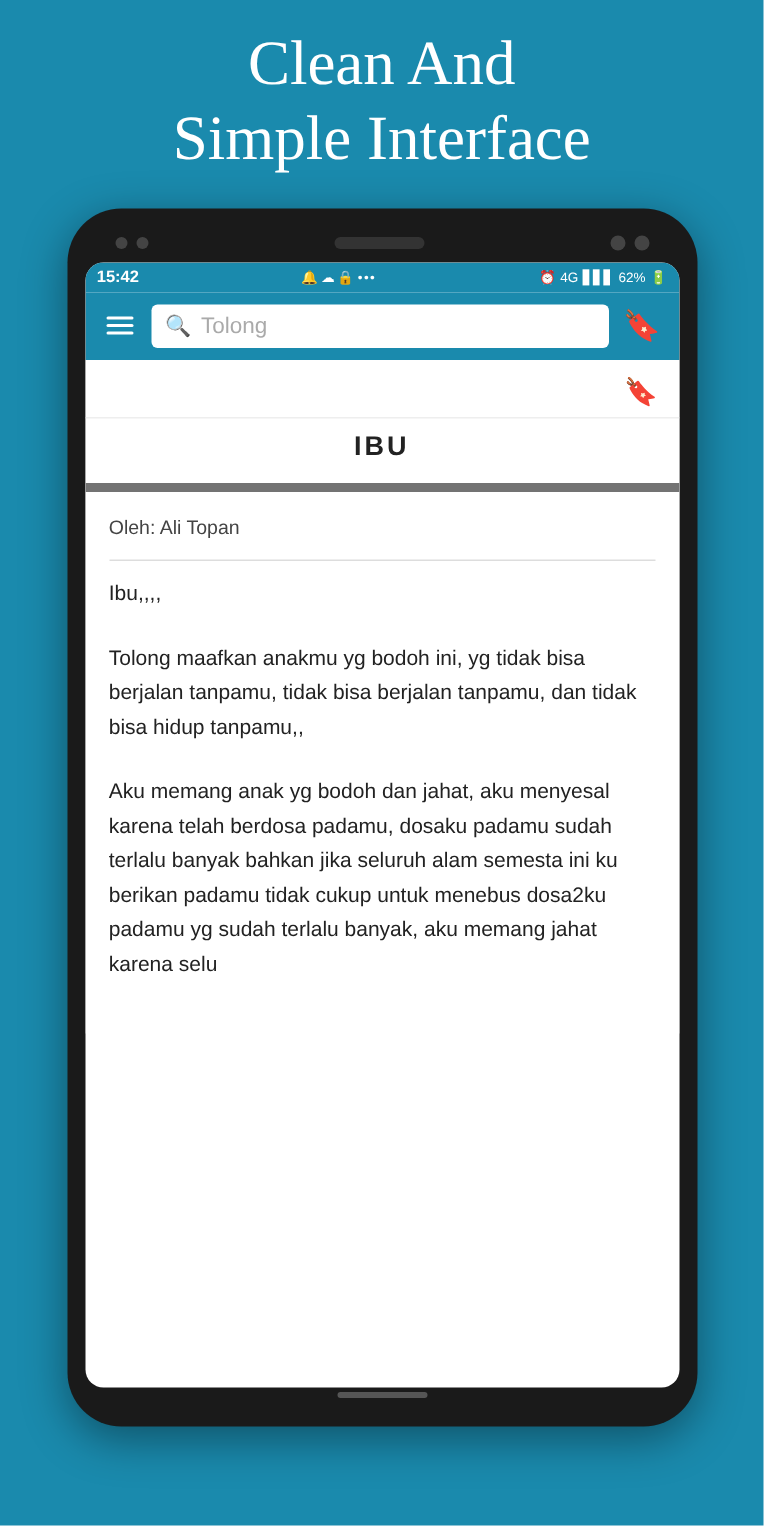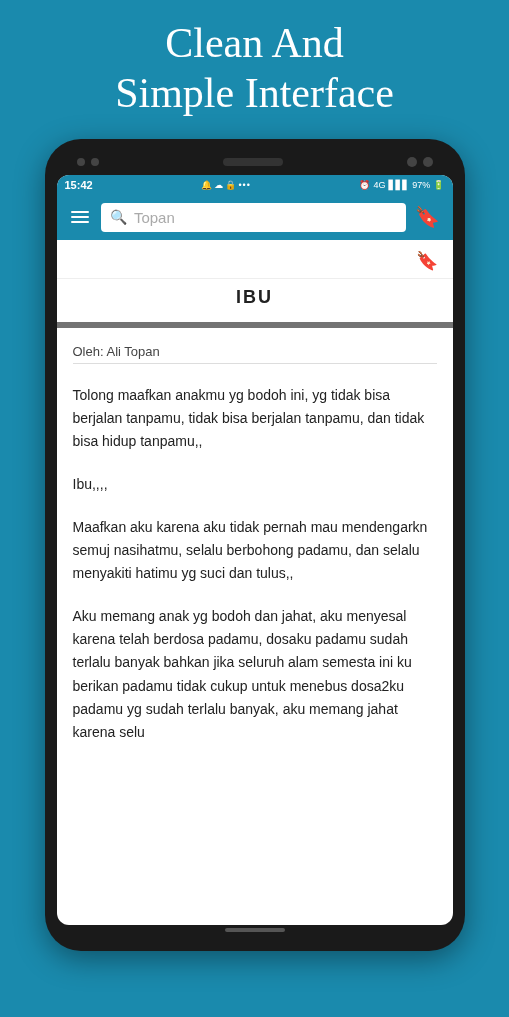--- a/index.html
+++ b/index.html
@@ -192,21 +192,22 @@
     .poem-body {
       padding: 14px 16px;
       font-size: 14px;
       color: #333;
       line-height: 1.6;
     }
 
     .poem-author {
       font-size: 13px;
       color: #444;
-      margin-bottom: 20px;
+      margin-bottom: 10px;
+      padding-bottom: 10px;
       border-bottom: 1px solid #ddd;
     }
 
     .poem-stanza {
       margin-bottom: 20px;
       line-height: 1.65;
       font-size: 14px;
       color: #222;
     }
 
@@ -253,51 +254,50 @@
       <div style="display:flex; gap:2px; align-items:center;">
         <span style="font-size:9px;">🔔</span>
         <span style="font-size:9px;">☁</span>
         <span style="font-size:9px;">🔒</span>
         <span style="font-size:9px; letter-spacing:1px;">•••</span>
       </div>
       <div class="status-bar-right">
         <span>⏰</span>
         <span>4G</span>
         <span>▋▋▋</span>
-        <span>97%</span>
+        <span>62%</span>
         <span>🔋</span>
       </div>
     </div>
 
     <div class="toolbar">
       <button class="hamburger-btn">
         <div class="hamburger-line"></div>
         <div class="hamburger-line"></div>
         <div class="hamburger-line"></div>
       </button>
       <div class="search-bar">
         <span class="search-icon-svg">🔍</span>
-        <span class="search-input-text">Topan</span>
+        <span class="search-input-text">Tolong</span>
       </div>
       <button class="bookmark-btn">🔖</button>
     </div>
 
     <div class="content-area">
 
       <div class="poem-header">
         <span class="poem-bookmark-icon">🔖</span>
       </div>
 
       <div class="poem-title">IBU</div>
 
       <div class="poem-body">
         <div class="poem-author">Oleh: Ali Topan</div>
+        <div class="poem-stanza">Ibu,,,,</div>
         <div class="poem-stanza">Tolong maafkan anakmu yg bodoh ini, yg tidak bisa berjalan tanpamu, tidak bisa berjalan tanpamu, dan tidak bisa hidup tanpamu,,</div>
-        <div class="poem-stanza">Ibu,,,,</div>
-        <div class="poem-stanza">Maafkan aku karena aku tidak pernah mau mendengarkn semuj nasihatmu, selalu berbohong padamu, dan selalu menyakiti hatimu yg suci dan tulus,,</div>
         <div class="poem-stanza">Aku memang anak yg bodoh dan jahat, aku menyesal karena telah berdosa padamu, dosaku padamu sudah terlalu banyak bahkan jika seluruh alam semesta ini ku berikan padamu tidak cukup untuk menebus dosa2ku padamu yg sudah terlalu banyak, aku memang jahat karena selu</div>
       </div>
     </div>
 
   </div>
 
   <div class="phone-bottom-bar">
     <div class="home-indicator"></div>
   </div>
 </div>

